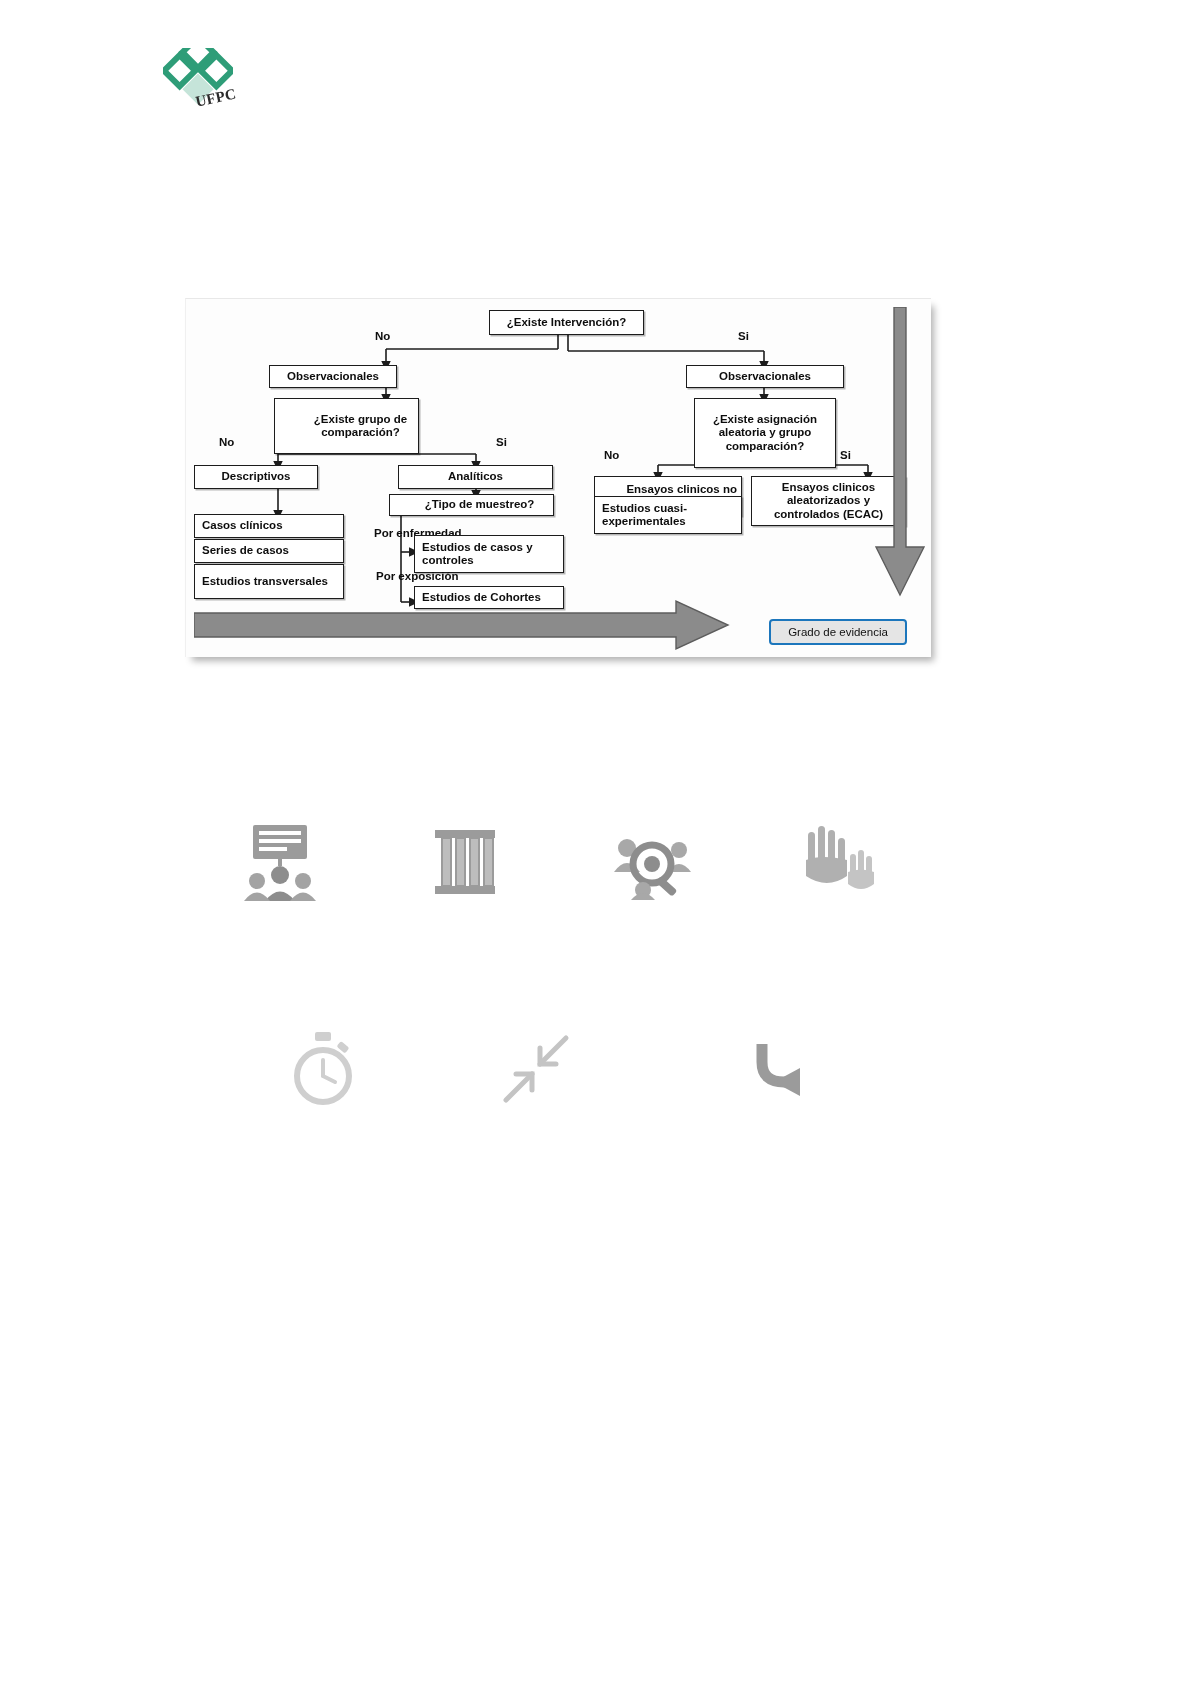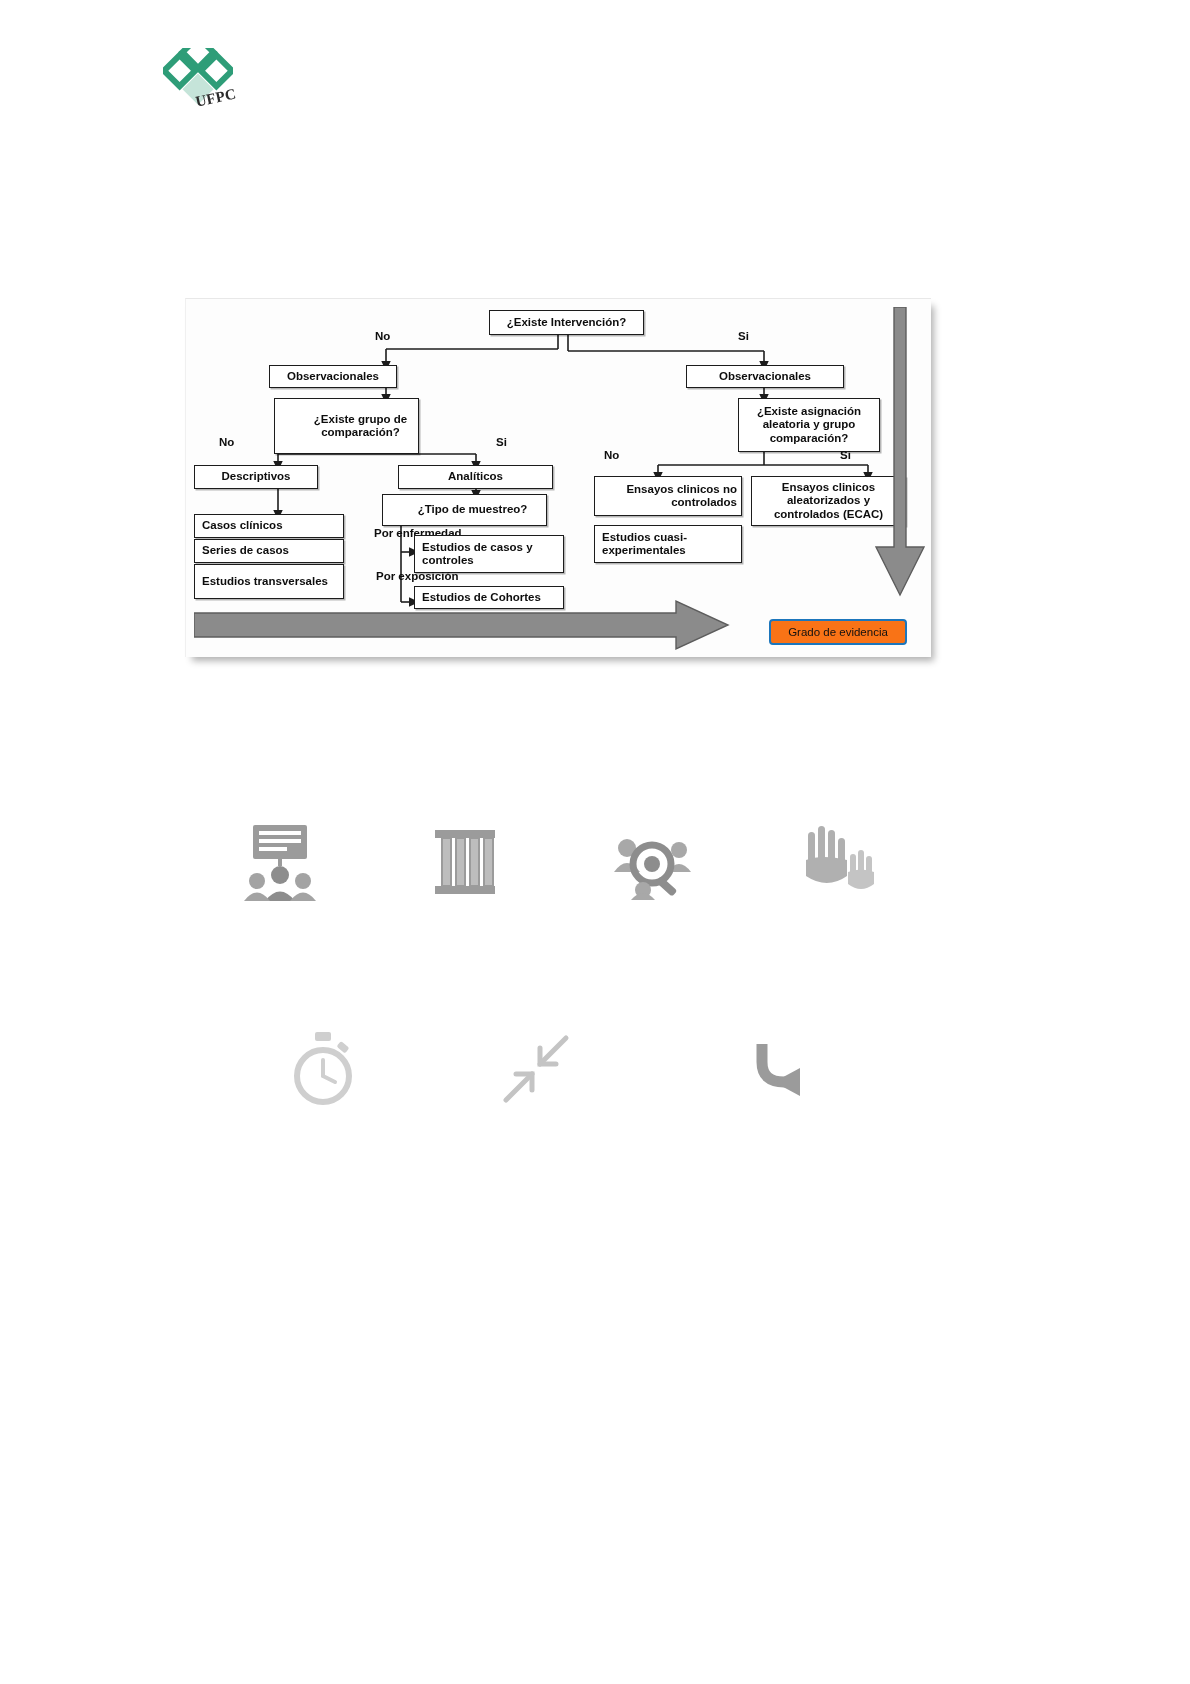--- a/index.html
+++ b/index.html
@@ -104,21 +104,21 @@
   }
 
   
   #grado-evidencia {
     position: absolute;
     left: 583px;
     top: 320px;
     width: 138px;
     height: 26px;
     box-sizing: border-box;
-    background: #f97316;
+    background: #e5e5e5;
     border: 2.2px solid #1c76bc;
     border-radius: 4px;
     display: flex;
     align-items: center;
     justify-content: center;
     font-size: 11.5px;
     font-weight: 400;
     font-family: "Liberation Sans", sans-serif;
     color: #111;
   }
@@ -204,40 +204,40 @@
   <div class="node" style="left:8px; top:166px; width:124px; height:24px;">Descriptivos</div>
 
   <div class="node left-align" style="left:8px; top:215px; width:150px; height:24px;">Casos clínicos</div>
 
   <div class="node left-align" style="left:8px; top:240px; width:150px; height:24px;">Series de casos</div>
 
   <div class="node left-align" style="left:8px; top:265px; width:150px; height:35px; align-items:center;">Estudios transversales</div>
 
   <div class="node" style="left:212px; top:166px; width:155px; height:24px;">Analíticos</div>
 
-  <div class="node" style="left:196px; top:195px; width:165px; height:32px;padding-left:20px;">¿Tipo de muestreo?</div>
+  <div class="node" style="left:203px; top:195px; width:165px; height:22px;padding-left:20px;">¿Tipo de muestreo?</div>
 
   <div class="plain-label" style="left:188px; top:228px;">Por enfermedad</div>
 
   <div class="node left-align" style="left:228px; top:236px; width:150px; height:38px;">Estudios de  casos y controles</div>
 
   <div class="plain-label" style="left:190px; top:271px;">Por exposición</div>
 
   <div class="node left-align" style="left:228px; top:287px; width:150px; height:23px;">Estudios de Cohortes</div>
 
   <div class="node" style="left:500px; top:66px; width:158px; height:23px;">Observacionales</div>
 
-  <div class="node" style="left:508px; top:99px; width:142px; height:54px;margin-left:44px;">¿Existe asignación aleatoria y grupo comparación?</div>
+  <div class="node" style="left:508px; top:99px; width:142px; height:70px;">¿Existe asignación aleatoria y grupo comparación?</div>
 
   <div class="edge-label" style="left:418px; top:150px;">No</div>
   <div class="edge-label" style="left:654px; top:150px;">Si</div>
 
   <div class="node" style="left:408px; top:177px; width:148px; height:40px;text-align:right;">Ensayos clinicos no controlados</div>
 
-  <div class="node left-align" style="left:408px; top:226px; width:148px; height:38px;">Estudios cuasi-experimentales</div>
+  <div class="node left-align" style="left:408px; top:197px; width:148px; height:38px;">Estudios cuasi-experimentales</div>
 
   <div class="node" style="left:565px; top:177px; width:155px; height:50px;">Ensayos clinicos aleatorizados y controlados (ECAC)</div>
 
   <svg style="position:absolute; left:688px; top:8px; width:58px; height:300px;" viewBox="0 0 58 300">
     <path d="M20,0 L32,0 L32,240 L50,240 L26,288 L2,240 L20,240 Z" fill="#8b8b8b" stroke="#5d5d5d" stroke-width="1.4"></path>
   </svg>
 
   <svg style="position:absolute; left:8px; top:300px; width:540px; height:56px;" viewBox="0 0 540 56">
     <path d="M0,14 L482,14 L482,2 L534,26 L482,50 L482,38 L0,38 Z" fill="#8b8b8b" stroke="#5d5d5d" stroke-width="1.4"></path>
   </svg>

